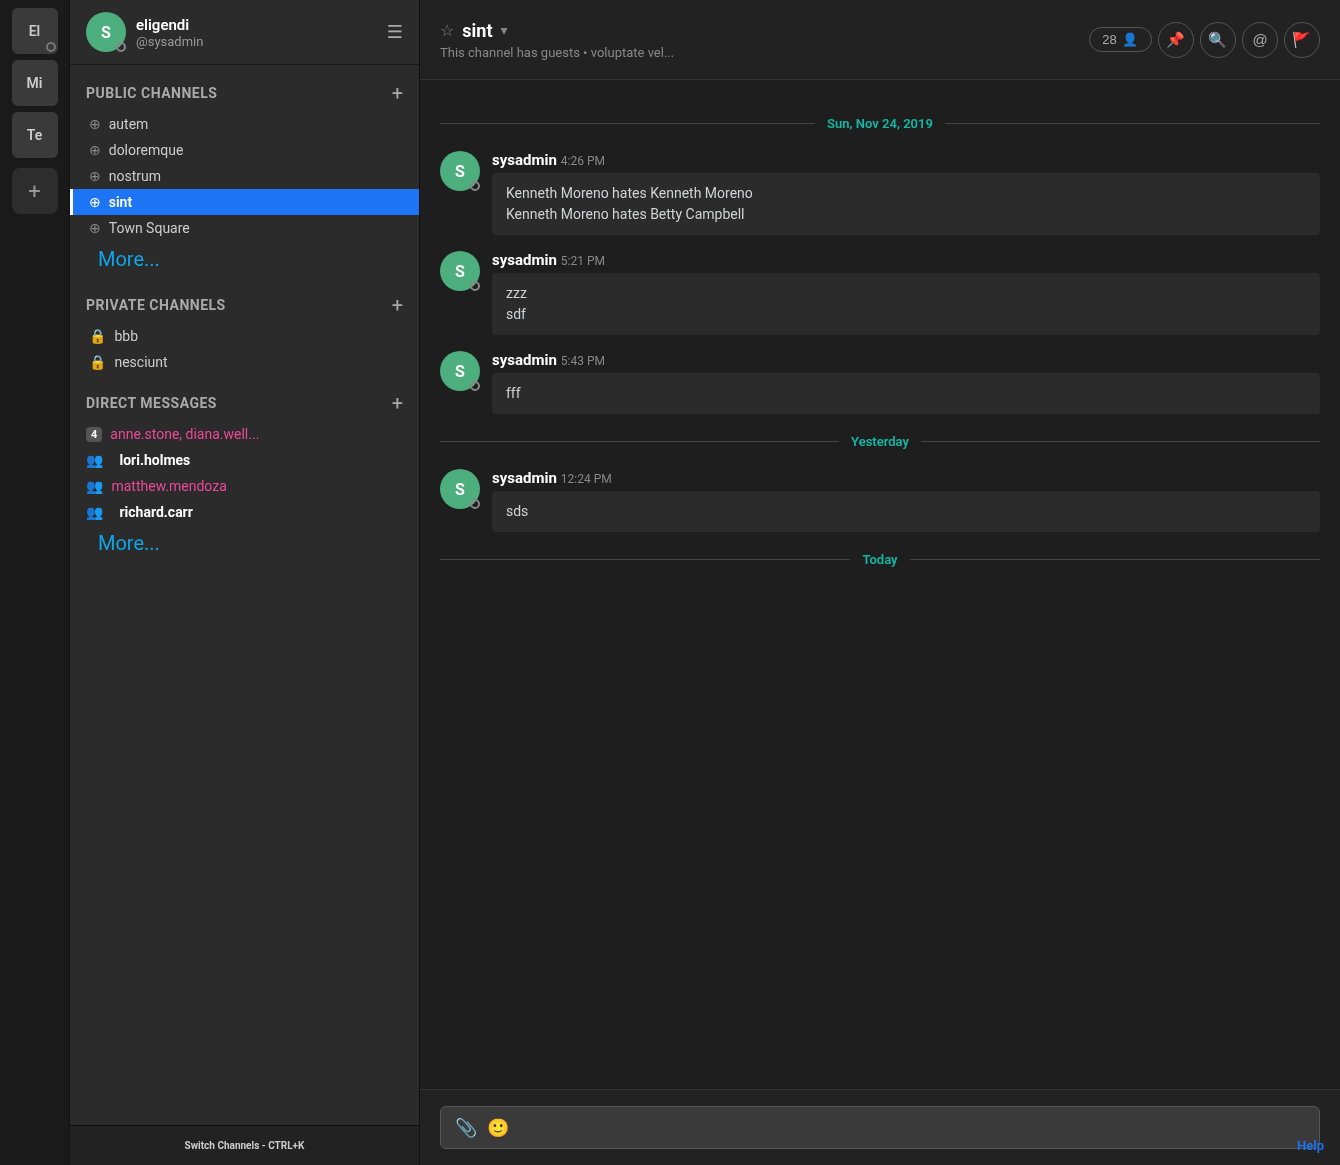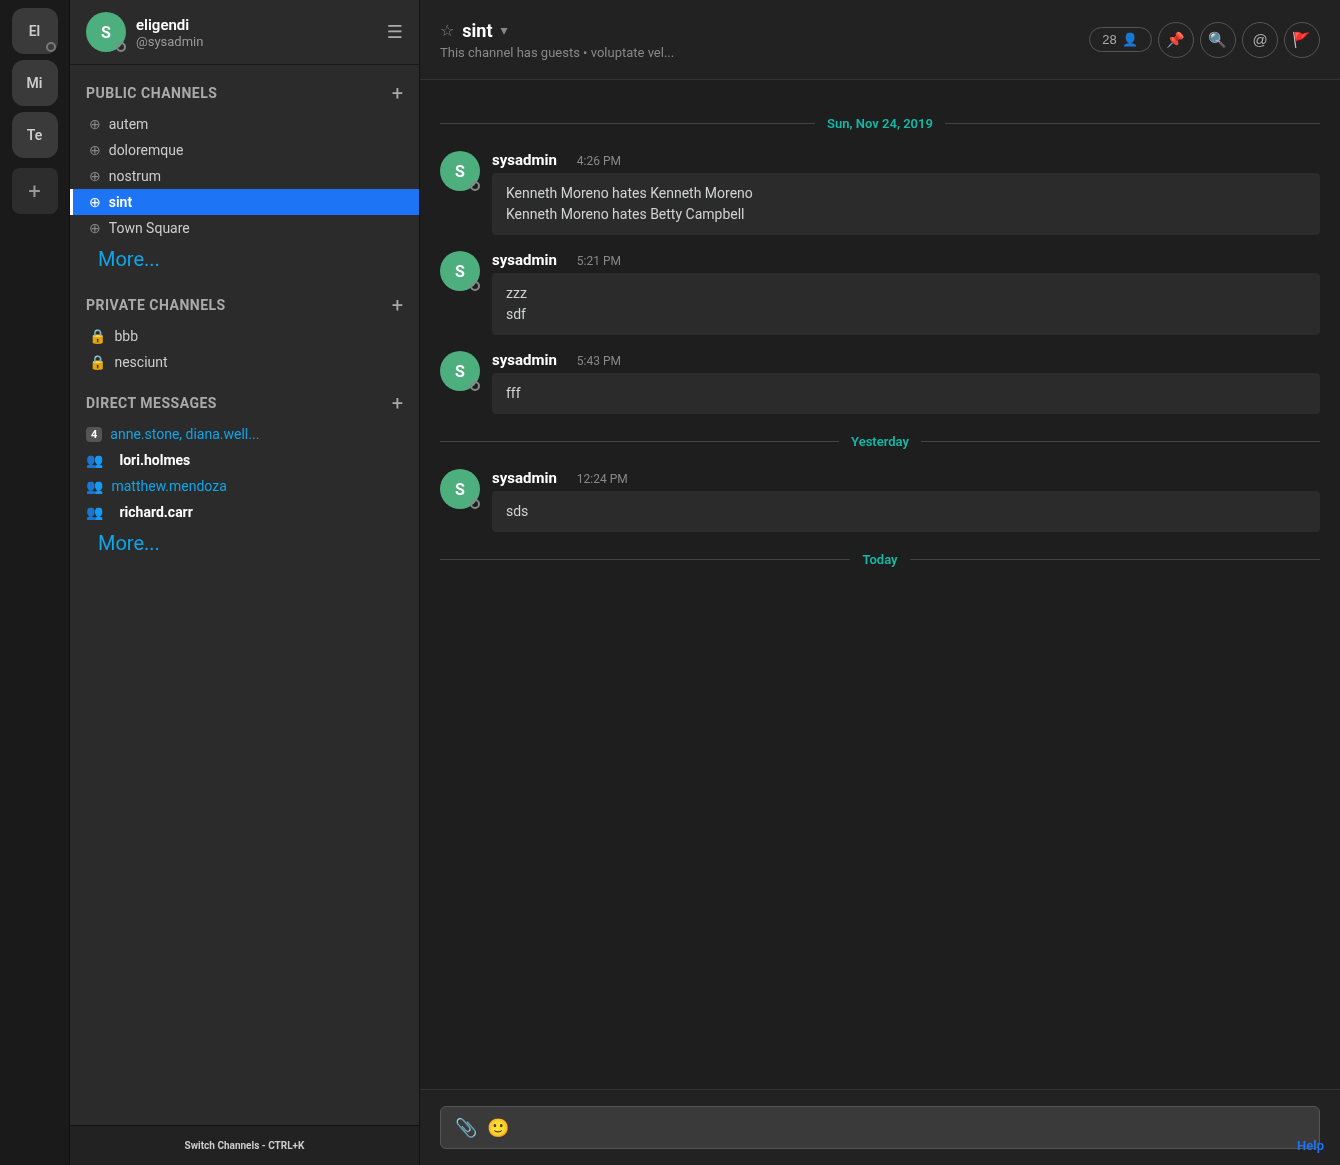--- a/index.html
+++ b/index.html
@@ -22,21 +22,21 @@
       align-items: center;
       padding-top: 8px;
       gap: 6px;
       flex-shrink: 0;
       border-right: 1px solid #111;
     }
     .rail-item {
       width: 46px;
       height: 46px;
       background: #3a3a3a;
-      border-radius: 12px;
+      border-radius: 6px;
       display: flex;
       align-items: center;
       justify-content: center;
       color: #ccc;
       font-size: 14px;
       font-weight: 600;
       cursor: pointer;
       position: relative;
     }
     .rail-item-plus {
@@ -180,21 +180,21 @@
 
     .dm-item {
       display: flex;
       align-items: center;
       padding: 5px 16px;
       cursor: pointer;
       gap: 8px;
     }
     .dm-item.bold .dm-name { color: #fff; font-weight: 700; margin-left: 8px; }
     .dm-icon { color: #888; font-size: 14px; flex-shrink: 0; }
-    .dm-name { font-size: 14px; color: #0ea5e9; }
+    .dm-name { font-size: 14px; color: #ec4899; }
 
     .sidebar-footer {
       padding: 14px 16px;
       background: #222;
       border-top: 1px solid #111;
       font-size: 10px;
       font-weight: 700;
       color: #ccc;
       text-align: center;
     }
@@ -335,21 +335,21 @@
       display: flex;
       align-items: center;
       justify-content: center;
       flex-shrink: 0;
       font-size: 22px;
     }
     .message-body { flex: 1; }
     .message-meta {
       display: flex;
       align-items: baseline;
-      gap: 20px;
+      gap: 4px;
       margin-bottom: 4px;
     }
     .message-author {
       font-size: 15px;
       font-weight: 700;
       color: #fff;
     }
     .message-time {
       font-size: 12px;
       color: #888;

